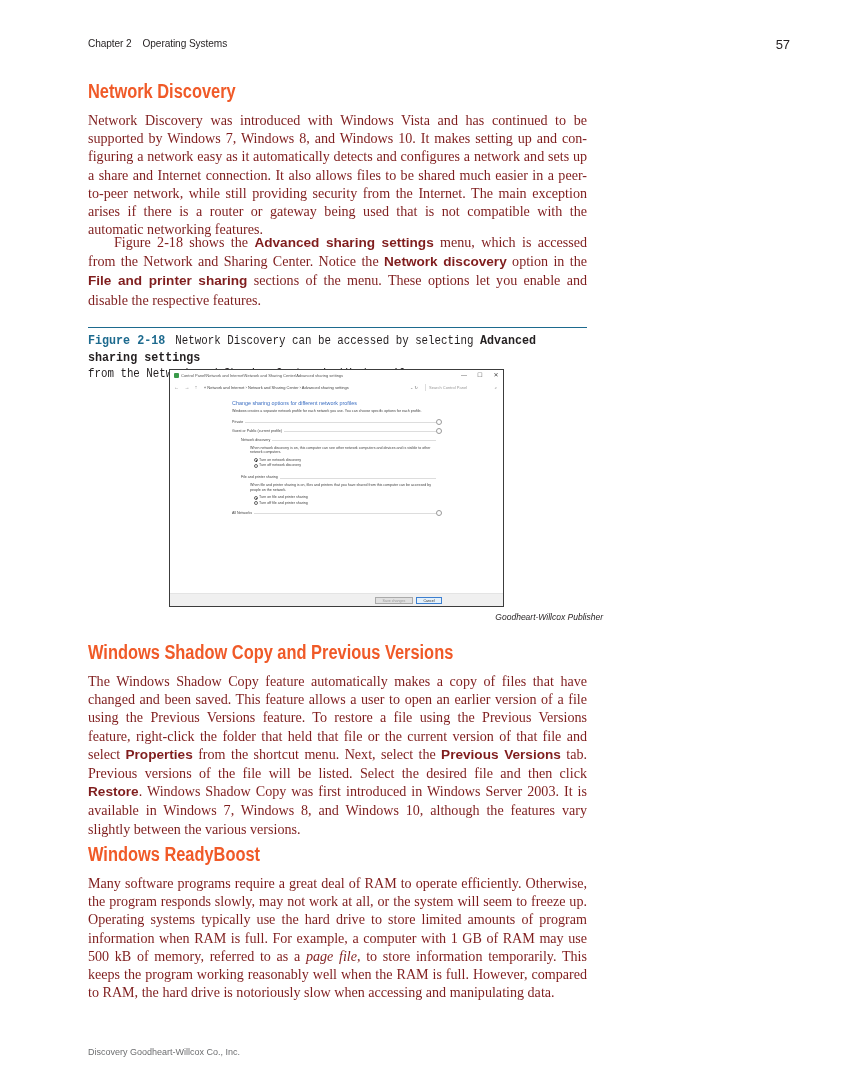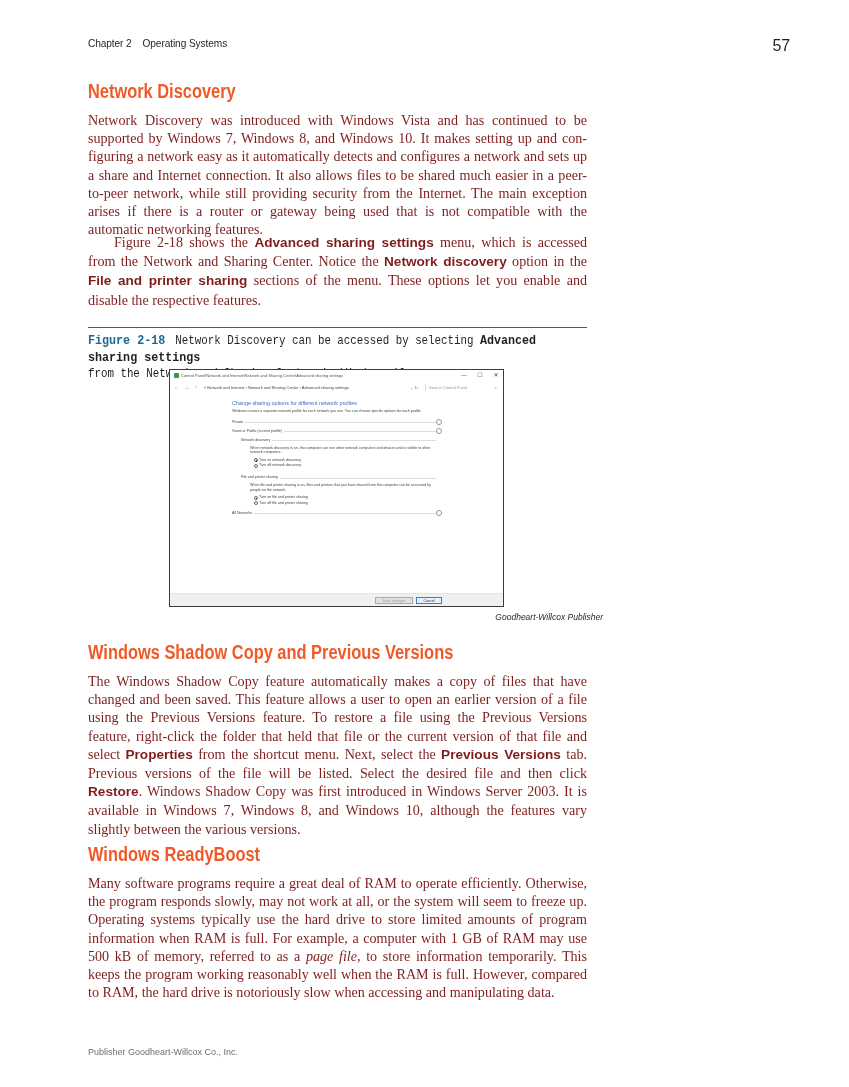--- a/index.html
+++ b/index.html
@@ -2,21 +2,21 @@
 <html><head>
   <meta charset="utf-8">
   <style>
     * { box-sizing: border-box; margin: 0; padding: 0; }
     html, body { width: 849px; height: 1087px; background: #ffffff; overflow: hidden; }
     body { position: relative; font-family: "Liberation Serif", serif; color: #231f20; }
 
     .running-head { position: absolute; top: 37px; left: 88px; width: 702px; height: 16px;
       font-family: "Liberation Sans", sans-serif; font-size: 11.5px; color: #231f20; letter-spacing: -0.1px; }
     .running-head .chap { position: absolute; left: 0; top: 0; transform: scaleX(0.88); transform-origin: left; }
-    .running-head .pnum { position: absolute; right: 0; top: 0; font-size: 16px; }
+    .running-head .pnum { position: absolute; right: 0; top: 0; font-size: 13px; }
 
     .section-head { position: absolute; left: 88px; font-family: "Liberation Sans", sans-serif;
       font-weight: bold; color: #f05a28; font-size: 20px; transform: scaleX(0.82); transform-origin: left; white-space: nowrap; }
 
     .para { position: absolute; left: 88px; width: 499px; font-size: 14.1px; line-height: 18.2px;
       text-align: justify; color: #7f1d1d; }
     .para .indent { display: inline-block; width: 26px; }
     .para b.ui { font-family: "Liberation Sans", sans-serif; font-weight: bold; font-size: 13.6px; }
     .para i { font-style: italic; }
 
@@ -153,13 +153,13 @@
 <div class="credit">Goodheart-Willcox Publisher</div>
 
 <h2 class="section-head" style="top:641px">Windows Shadow Copy and Previous Versions</h2>
 
 <p class="para" style="top:672px"><span>The Windows Shadow Copy feature automatically makes a copy of files that have changed and been saved. This feature allows a user to open an earlier version of a file using the Previous Versions feature. To restore a file using the Previous Versions feature, right-click the folder that held that file or the current version of that file and select </span><b class="ui">Properties</b><span> from the shortcut menu. Next, select the </span><b class="ui">Previous Versions</b><span> tab. Previous versions of the file will be listed. Select the desired file and then click </span><b class="ui">Restore</b><span>. Windows Shadow Copy was first introduced in Windows Server 2003. It is available in Windows 7, Windows 8, and Windows 10, although the features vary slightly between the various versions.</span></p>
 
 <h2 class="section-head" style="top:843px">Windows ReadyBoost</h2>
 
 <p class="para" style="top:874px"><span>Many software programs require a great deal of RAM to operate efficiently. Otherwise, the program responds slowly, may not work at all, or the system will seem to freeze up. Operating systems typically use the hard drive to store limited amounts of program information when RAM is full. For example, a computer with 1 GB of RAM may use 500 kB of memory, referred to as a </span><i>page file</i><span>, to store information temporarily. This keeps the program working reasonably well when the RAM is full. However, compared to RAM, the hard drive is notoriously slow when accessing and manipulating data.</span></p>
 
-<div class="copyright">Publisher Goodheart-Willcox Co., Inc.</div>
+<div class="copyright">Discovery Goodheart-Willcox Co., Inc.</div>
 
 </body></html>

